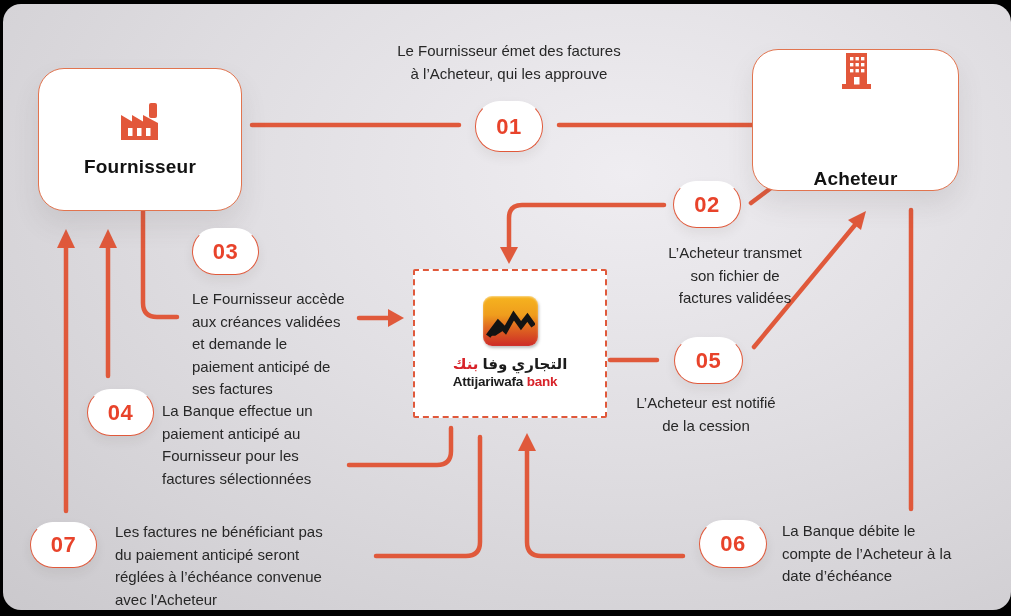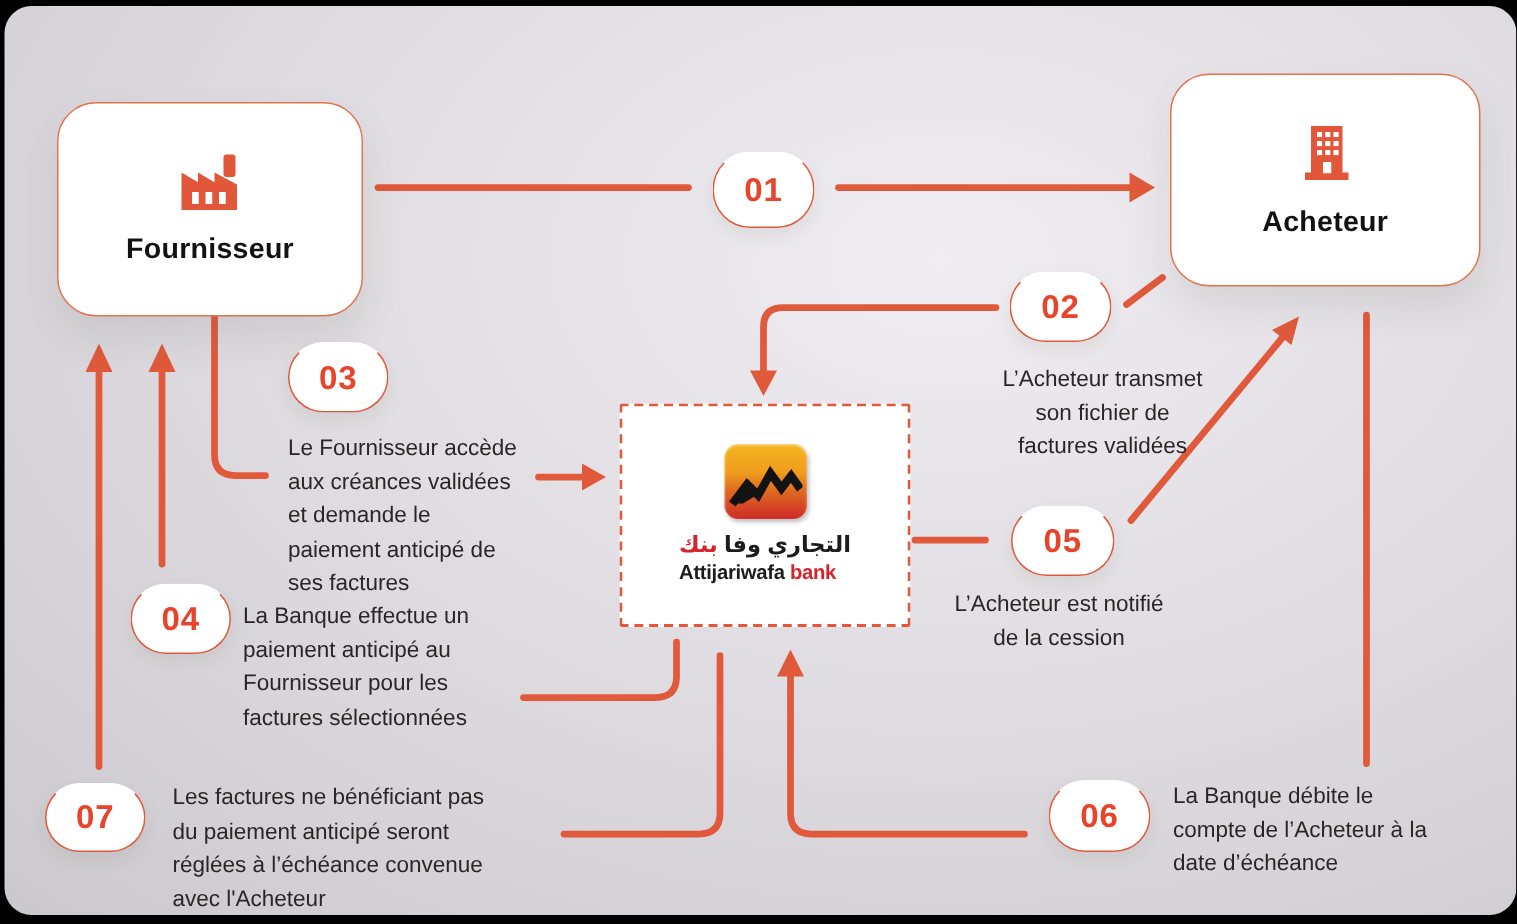--- a/index.html
+++ b/index.html
@@ -88,21 +88,21 @@
       <svg width="48" height="42" viewBox="0 0 48 42">
         <rect x="33" y="2" width="8" height="15" rx="2" fill="#e2573a"></rect>
         <path d="M5,39 V14 L16,20.5 V14 L27,20.5 V14 L42,22 V39 Z" fill="#e2573a"></path>
         <rect x="12" y="27" width="4.5" height="8" fill="#fff"></rect>
         <rect x="21" y="27" width="4.5" height="8" fill="#fff"></rect>
         <rect x="30" y="27" width="4.5" height="8" fill="#fff"></rect>
       </svg>
       <div class="node-label">Fournisseur</div>
     </div>
 
-    <div class="node" style="left:777px;top:45px;width:205px;height:140px;">
+    <div class="node" style="left:749px;top:45px;width:205px;height:140px;justify-content:space-between;">
       <svg width="44" height="44" viewBox="0 0 44 44">
         <rect x="12" y="3" width="21" height="35" fill="#e2573a"></rect>
         <rect x="8" y="34" width="29" height="5" fill="#e2573a"></rect>
         <g fill="#fff">
           <rect x="16" y="7" width="3.4" height="3.4"></rect>
             <rect x="21.5" y="7" width="3.4" height="3.4"></rect>
             <rect x="27" y="7" width="3.4" height="3.4"></rect>
           <rect x="16" y="13" width="3.4" height="3.4"></rect>
             <rect x="21.5" y="13" width="3.4" height="3.4"></rect>
             <rect x="27" y="13" width="3.4" height="3.4"></rect>
@@ -143,20 +143,22 @@
     <div class="badge" style="left:671px;top:333px;width:67px;height:45px;">
         <span>05</span>
       </div>
     <div class="badge" style="left:696px;top:516px;width:66px;height:46px;">
         <span>06</span>
       </div>
     <div class="badge" style="left:27px;top:518px;width:65px;height:44px;">
         <span>07</span>
       </div>
 
+    <div class="step-text tc" style="left:376px;top:36px;width:260px;">Le Fournisseur émet des factures
+à l’Acheteur, qui les approuve</div>
     <div class="step-text tc" style="left:642px;top:238px;width:180px;">L’Acheteur transmet
 son fichier de
 factures validées</div>
     <div class="step-text" style="left:189px;top:284px;width:210px;">Le Fournisseur accède
 aux créances validées
 et demande le
 paiement anticipé de
 ses factures</div>
     <div class="step-text" style="left:159px;top:396px;width:210px;">La Banque effectue un
 paiement anticipé au

